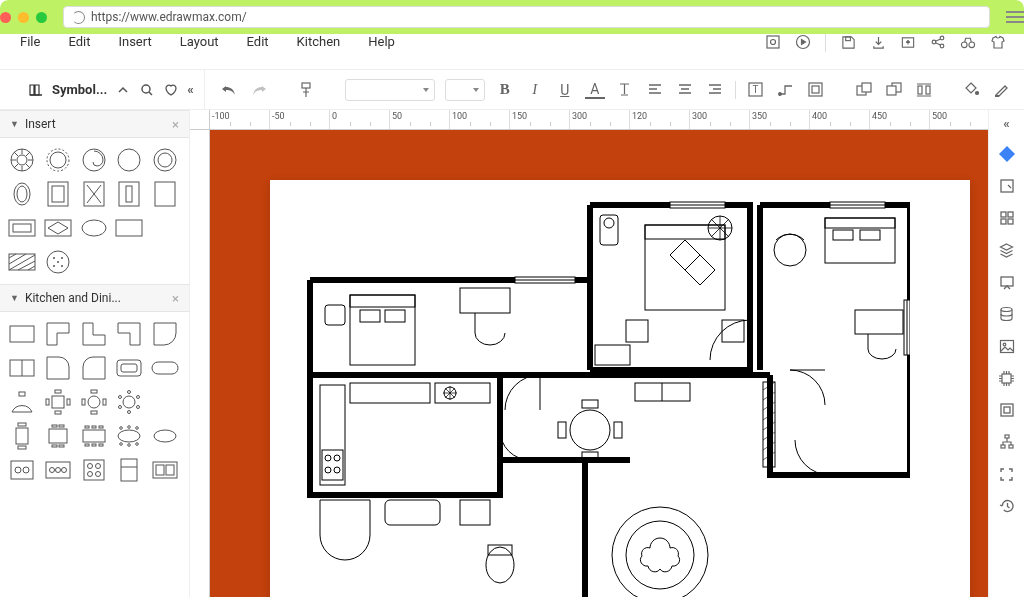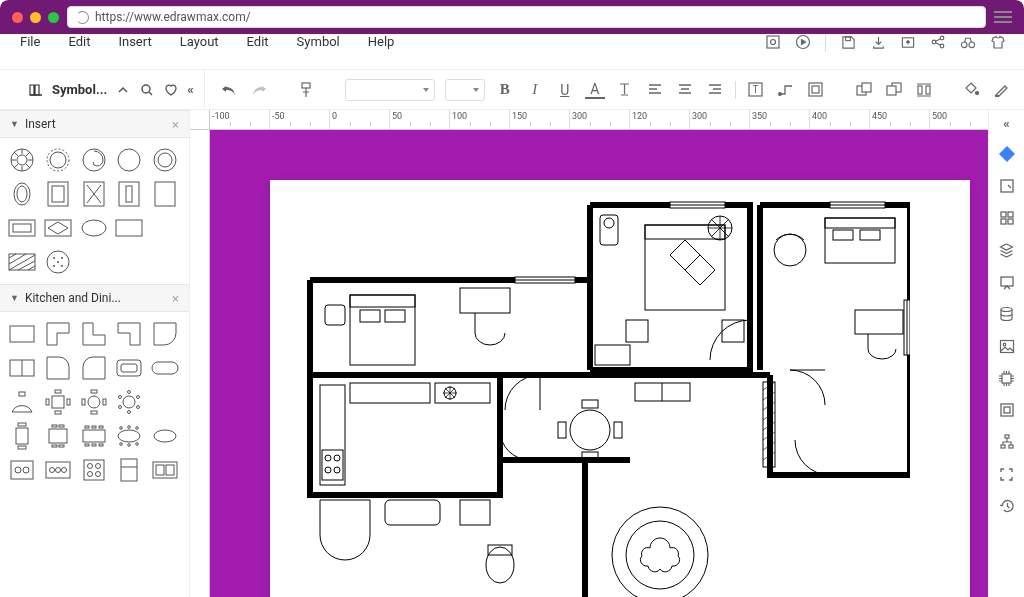--- a/index.html
+++ b/index.html
@@ -1,17 +1,17 @@
 <!DOCTYPE html>
 <html><head>
 <meta charset="utf-8">
 <style>
   * { box-sizing: border-box; margin: 0; padding: 0; }
   body { font-family: -apple-system, BlinkMacSystemFont, "Segoe UI", Roboto, sans-serif; font-size: 13px; color: #333; background: #fff; width: 1024px; height: 597px; overflow: hidden; border-radius: 8px; }
-  .browser-bar { height: 34px; background: #701a75; display: flex; align-items: center; padding: 0 12px; gap: 0; border-radius: 8px 8px 0 0; }
+  .browser-bar { height: 34px; background: #bef264; display: flex; align-items: center; padding: 0 0; gap: 8px; border-radius: 8px 8px 0 0; }
   .traffic { display: flex; gap: 7px; margin-right: 8px; }
   .dot { width: 11px; height: 11px; border-radius: 50%; }
   .dot.r { background: #ff5f56; }
   .dot.y { background: #ffbd2e; }
   .dot.g { background: #27c93f; }
   .url-bar { flex: 1; height: 22px; border: 1px solid #ddd; border-radius: 4px; background: #fff; display: flex; align-items: center; padding: 0 8px; color: #555; font-size: 12px; gap: 6px; }
   .refresh-ico { width: 13px; height: 13px; border: 1.3px solid #888; border-radius: 50%; border-left-color: transparent; }
   .burger { width: 18px; display: flex; flex-direction: column; gap: 3px; margin-left: 8px; }
   .burger span { height: 2px; background: #888; }
 
@@ -36,21 +36,21 @@
 
   .main-area { display: flex; height: calc(597px - 34px - 36px - 40px); position: relative; }
 
   .left-panel { width: 190px; border-right: 1px solid #eee; overflow: hidden; }
   .grp-head { height: 28px; background: #f6f6f6; border-bottom: 1px solid #e5e5e5; border-top: 1px solid #e5e5e5; display: flex; align-items: center; padding: 0 10px; font-size: 12px; color: #333; }
   .grp-head .tri { margin-right: 6px; font-size: 9px; color: #666; }
   .grp-head .close { margin-left: auto; color: #aaa; font-size: 13px; }
   .shape-grid { display: grid; grid-template-columns: repeat(5, 1fr); gap: 2px; padding: 6px; }
   .shape-cell { width: 32px; height: 32px; display: flex; align-items: center; justify-content: center; }
 
-  .canvas-wrap { flex: 1; background: #a21caf; position: relative; overflow: hidden; }
+  .canvas-wrap { flex: 1; background: #c2410c; position: relative; overflow: hidden; }
   .h-ruler { position: absolute; top: 0; left: 20px; right: 0; height: 20px; background: #fff; border-bottom: 1px solid #ccc; display: flex; font-size: 9px; color: #555; }
   .h-ruler .tick { position: relative; flex: 0 0 60px; border-right: 1px solid #ddd; }
   .h-ruler .tick span { position: absolute; left: 2px; top: 1px; }
   .h-ruler .tick::before, .h-ruler .tick::after { content:''; position:absolute; top: 12px; width:1px; height:4px; background:#ccc; }
   .h-ruler .tick::before { left: 20px; } .h-ruler .tick::after { left: 40px; }
   .v-ruler { position: absolute; top: 20px; left: 0; width: 20px; bottom: 0; background: #fff; border-right: 1px solid #ccc; }
   .corner { position:absolute; top:0; left:0; width:20px; height:20px; background:#fff; border-right:1px solid #ccc; border-bottom:1px solid #ccc; }
   .paper { position: absolute; top: 70px; left: 80px; width: 700px; height: 500px; background: #fff; box-shadow: 0 2px 8px rgba(0,0,0,0.15); }
   .plan { position: absolute; top: 20px; left: 20px; }
 
@@ -78,21 +78,21 @@
       <span></span>
     </div>
 </div>
 
 <div class="menu-bar">
   <div class="m">File</div>
   <div class="m">Edit</div>
   <div class="m">Insert</div>
   <div class="m">Layout</div>
   <div class="m">Edit</div>
-  <div class="m">Symbol</div>
+  <div class="m">Kitchen</div>
   <div class="m">Help</div>
   <div class="right-icons">
     <div class="ic">
         <svg width="16" height="16" viewBox="0 0 16 16" fill="none" stroke="#666" stroke-width="1.2">
           <rect x="2" y="2" width="12" height="12"></rect>
           <circle cx="8" cy="8" r="2.5"></circle>
         </svg>
       </div>
     <div class="ic">
         <svg width="16" height="16" viewBox="0 0 16 16" fill="none" stroke="#666" stroke-width="1.2">

